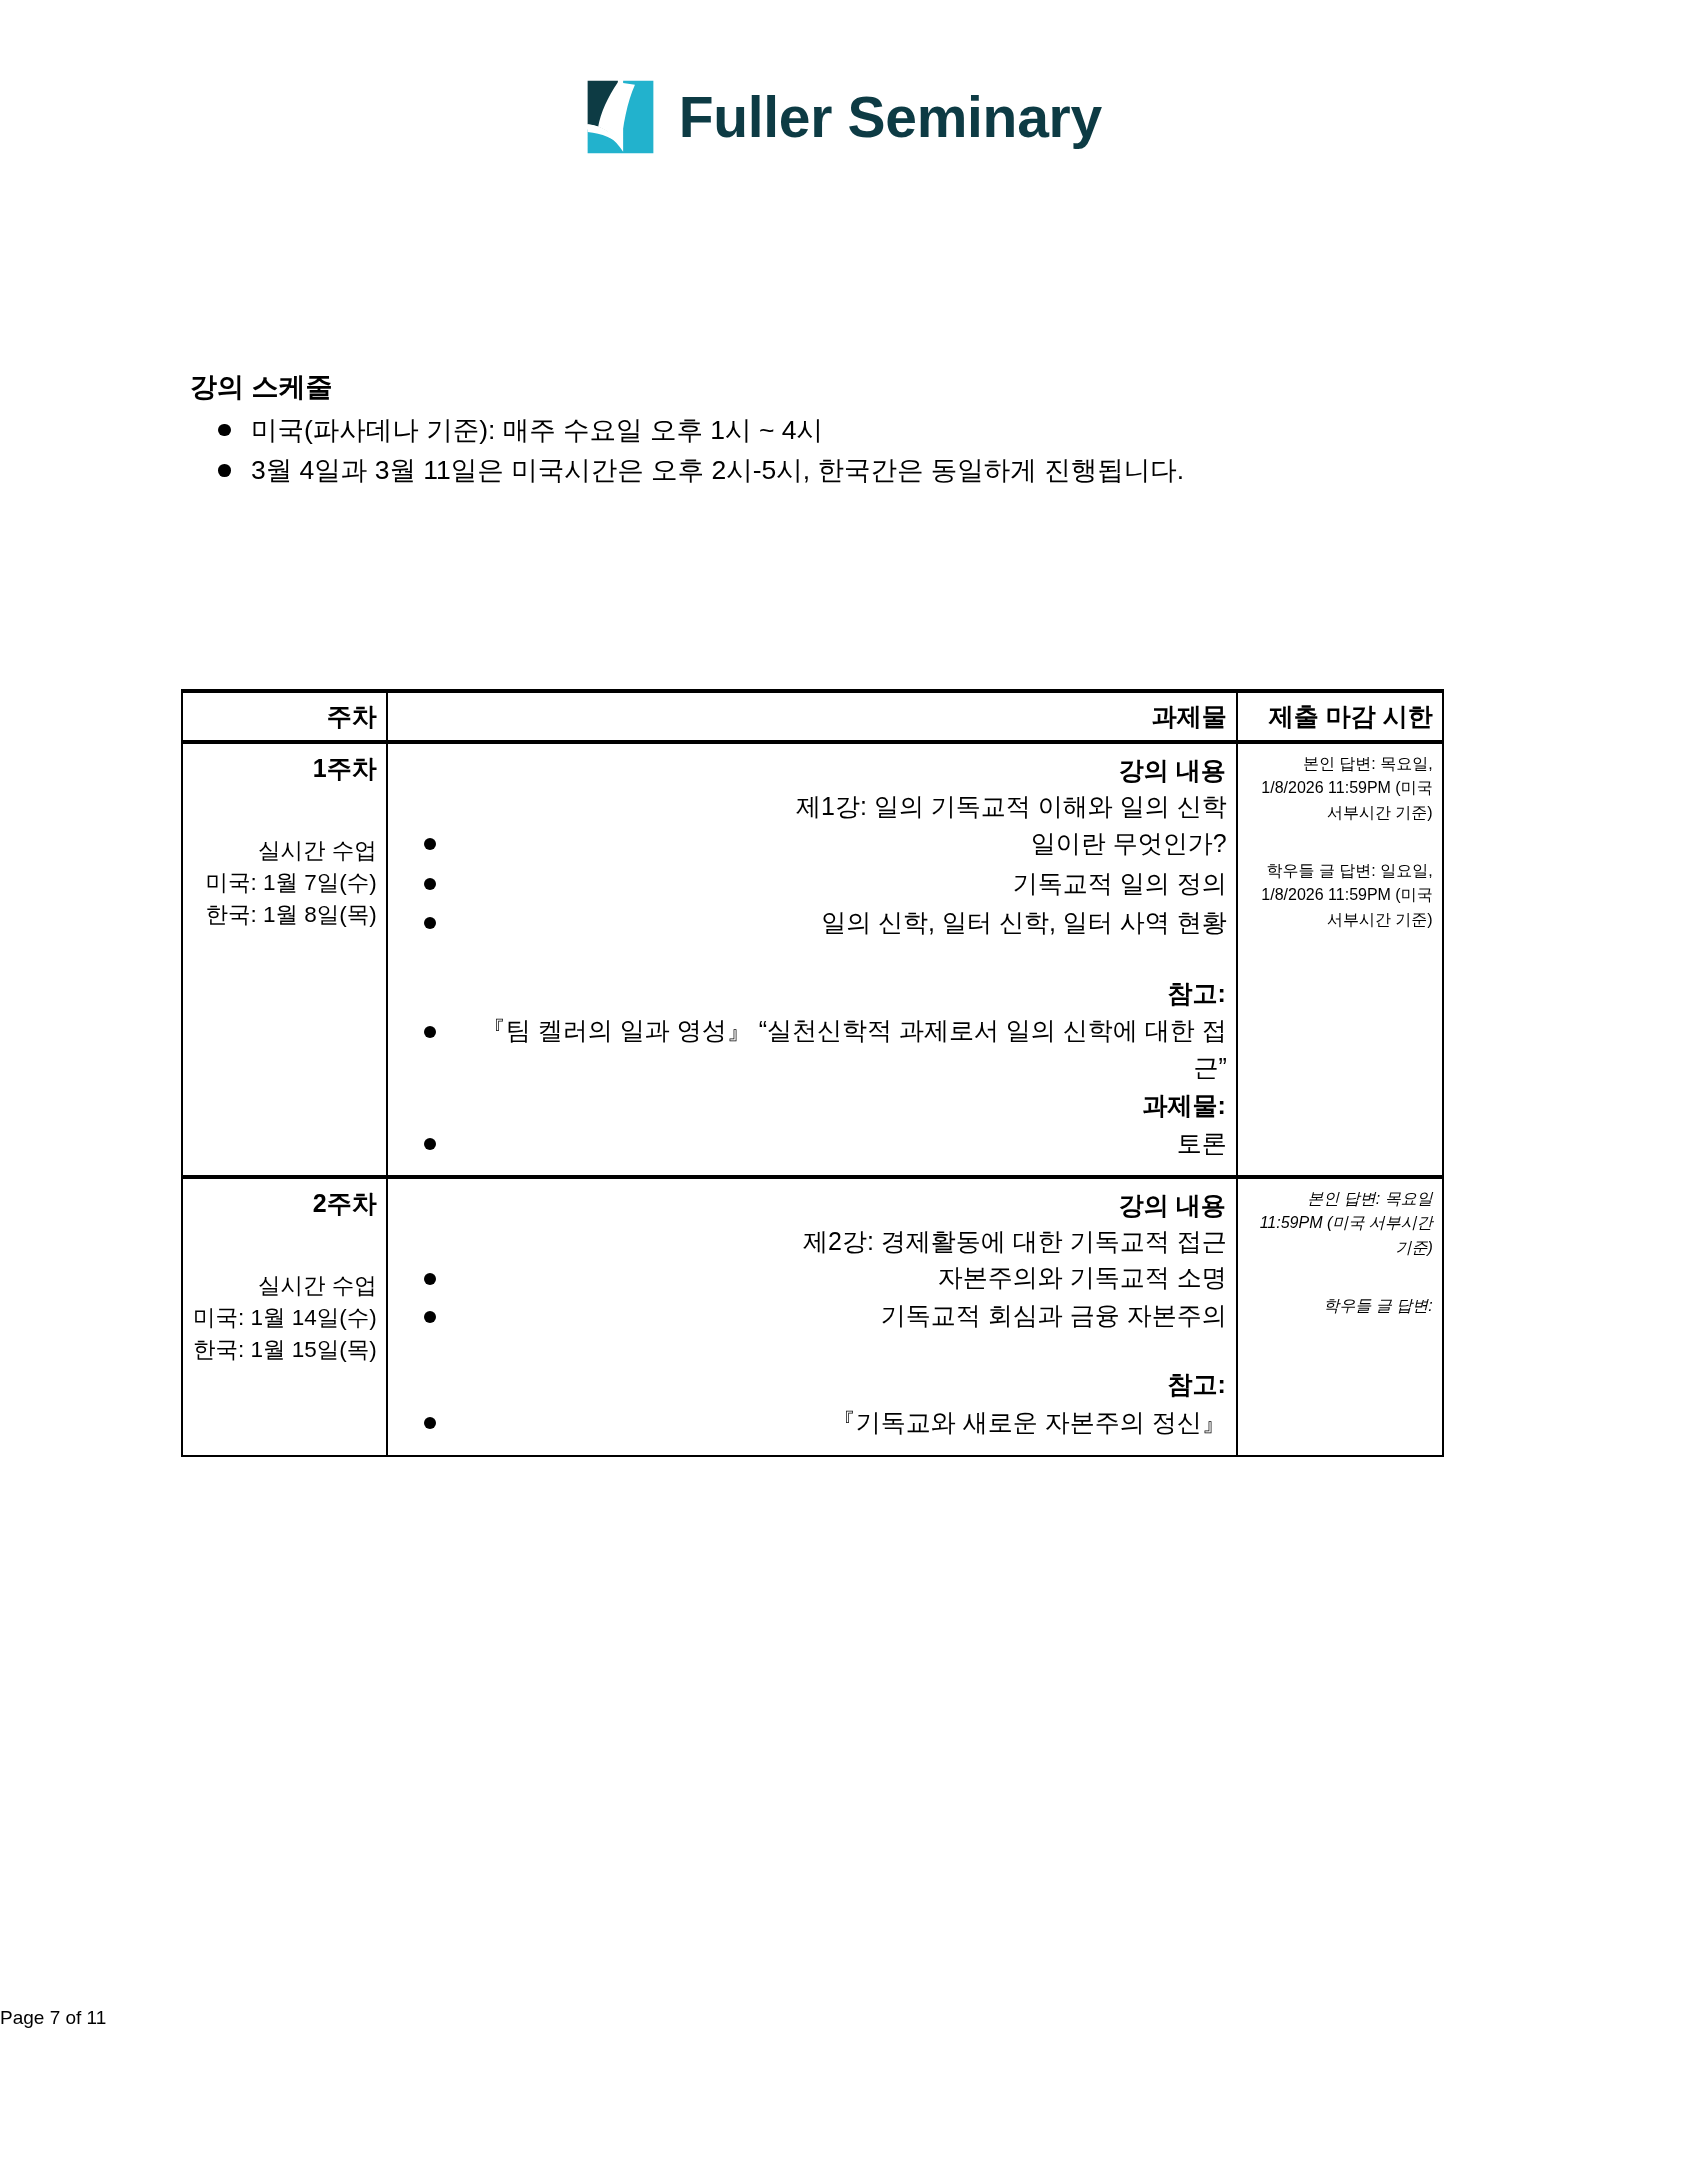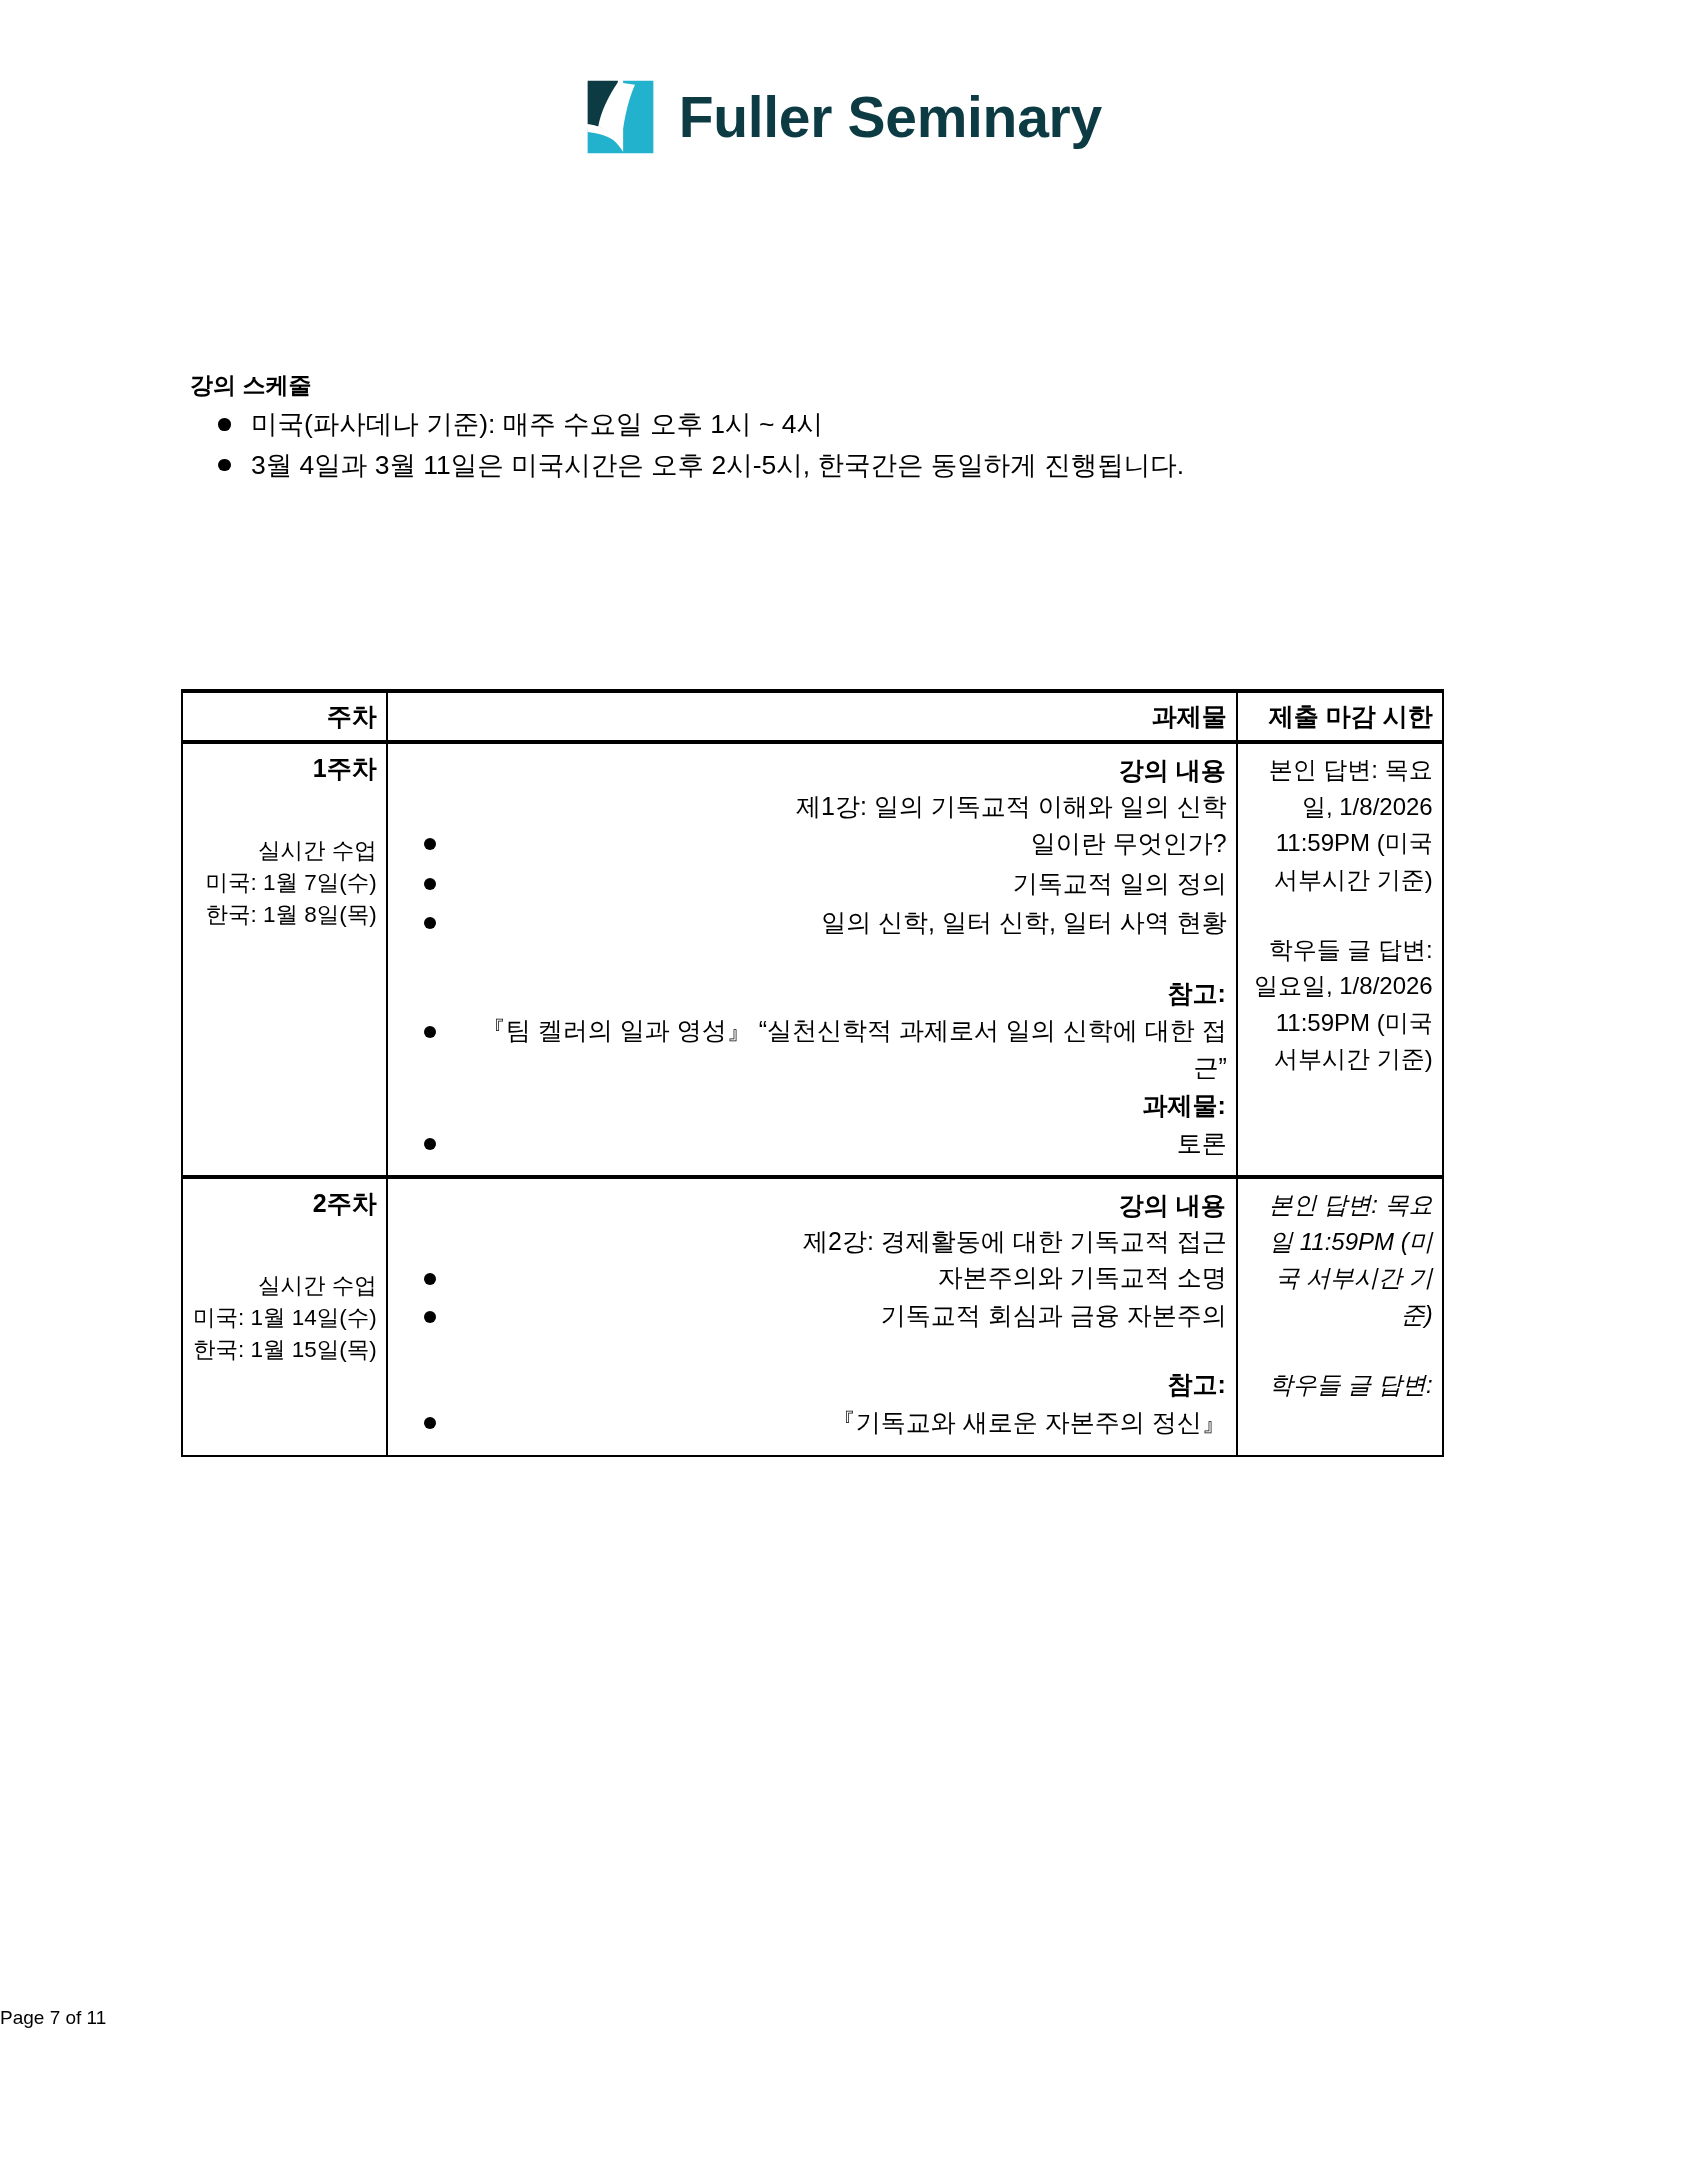--- a/index.html
+++ b/index.html
@@ -41,21 +41,21 @@
 
   
   .content {
     position: absolute;
     left: 190px;
     top: 370px;
     width: 1317px;
   }
 
   .sec-title {
-    font-size: 23px;
+    font-size: 27px;
     font-weight: 700;
     line-height: 1.32;
     margin: 0 0 4px 0;
   }
   .sec-line {
     font-size: 26.5px;
     line-height: 1.32;
     margin: 0;
   }
 
@@ -158,21 +158,21 @@
     left: 26.5px;
     top: 0.56em;
     width: 12px;
     height: 12px;
     background: #000;
     border-radius: 50%;
   }
   ul.cell-list.tight > li { line-height: 1.5; }
 
   .due-block {
-    font-size: 24px;
+    font-size: 16px;
     line-height: 1.52;
     margin: 0;
   }
   .due-pad-1 { padding-top: 196px; }
   .due-pad-2 { padding-top: 82px; font-style: italic; }
   .due-gap   { height: 34px; }
 
   
   .footer {
     position: absolute;

